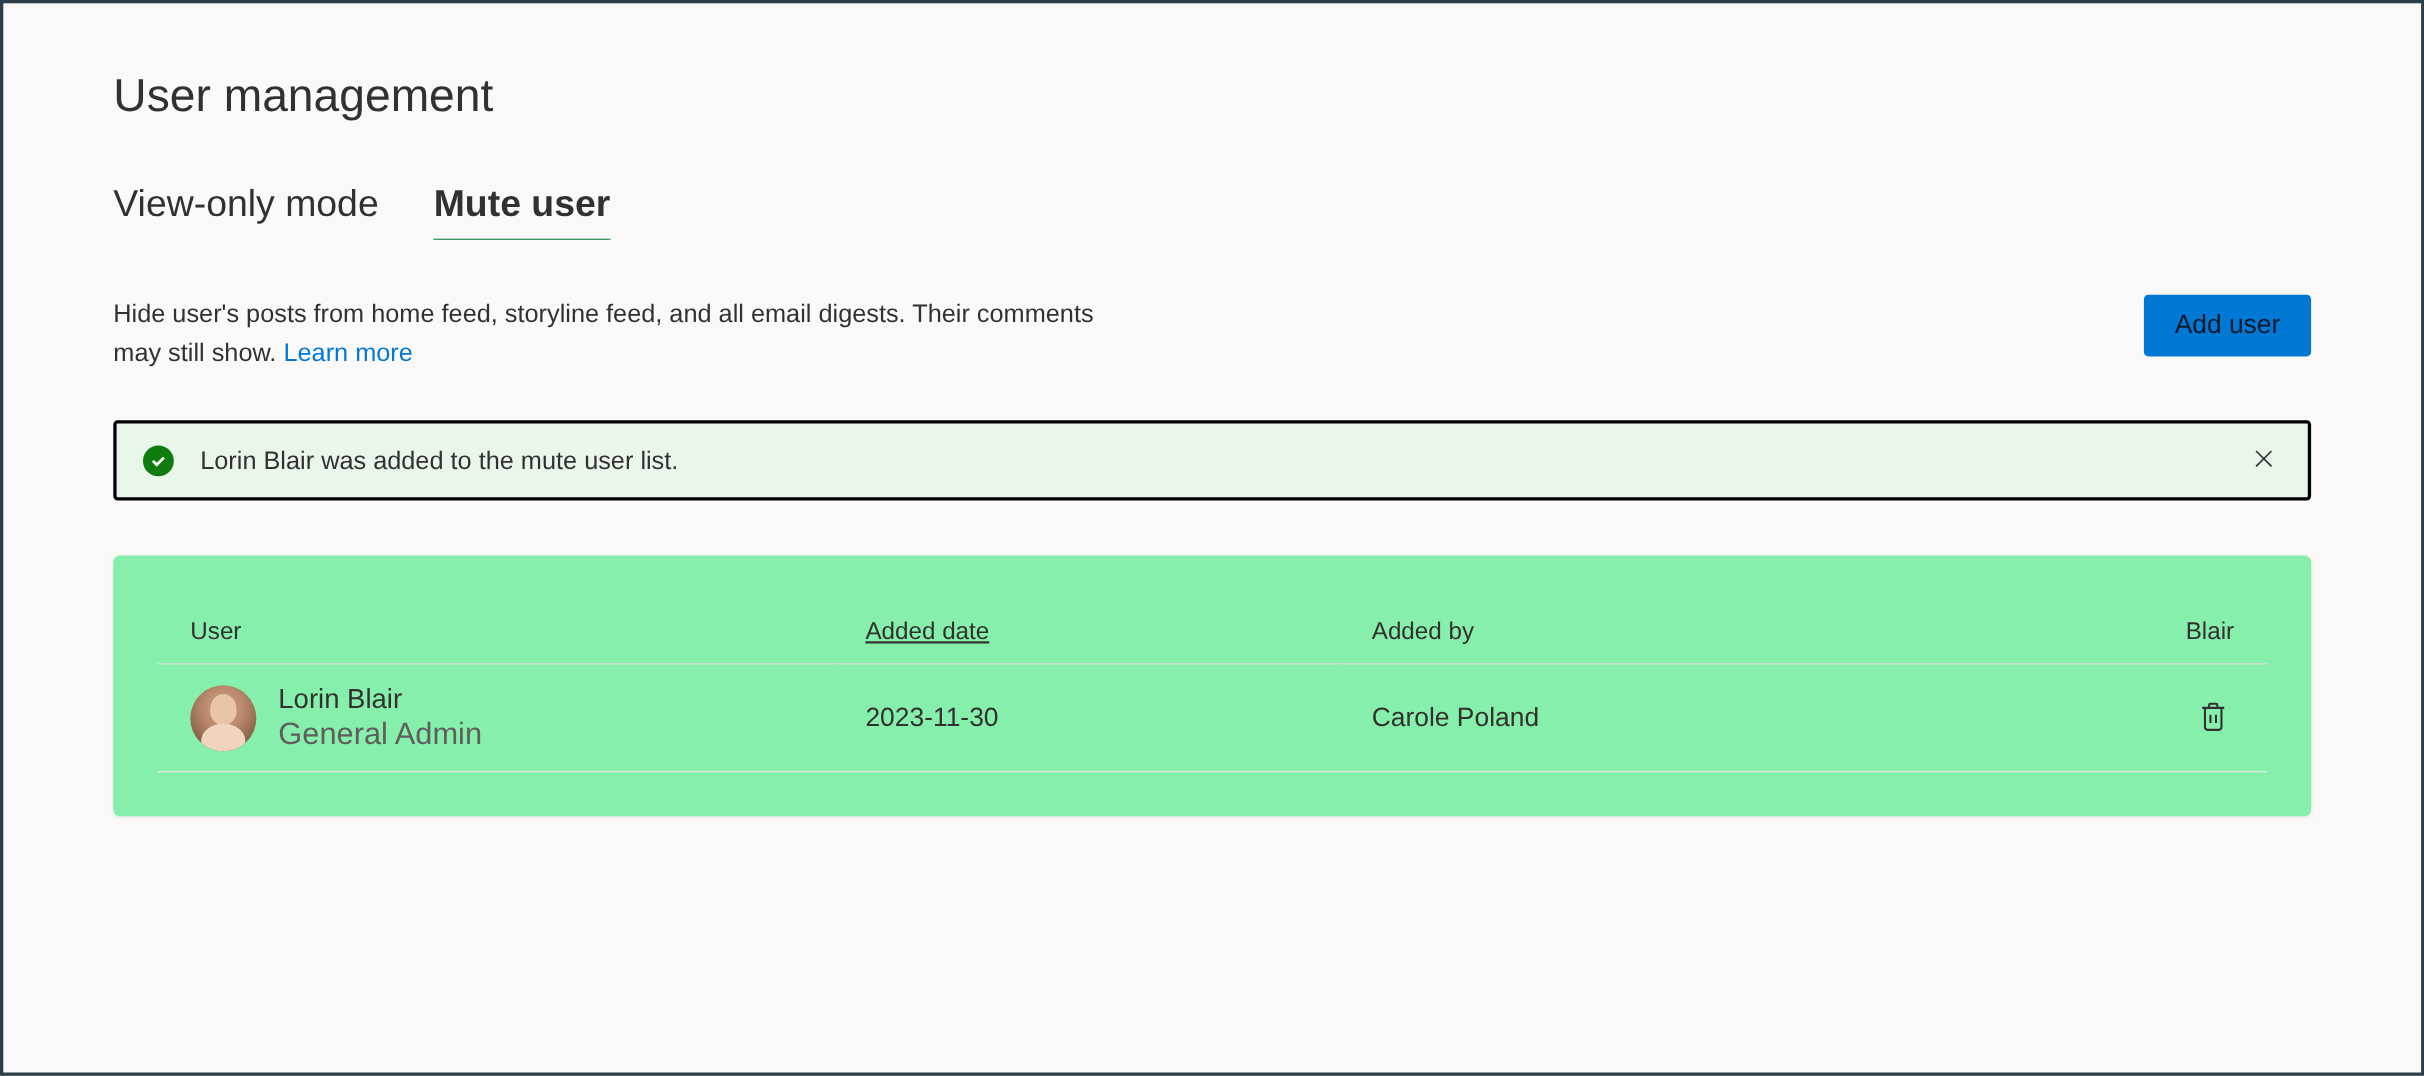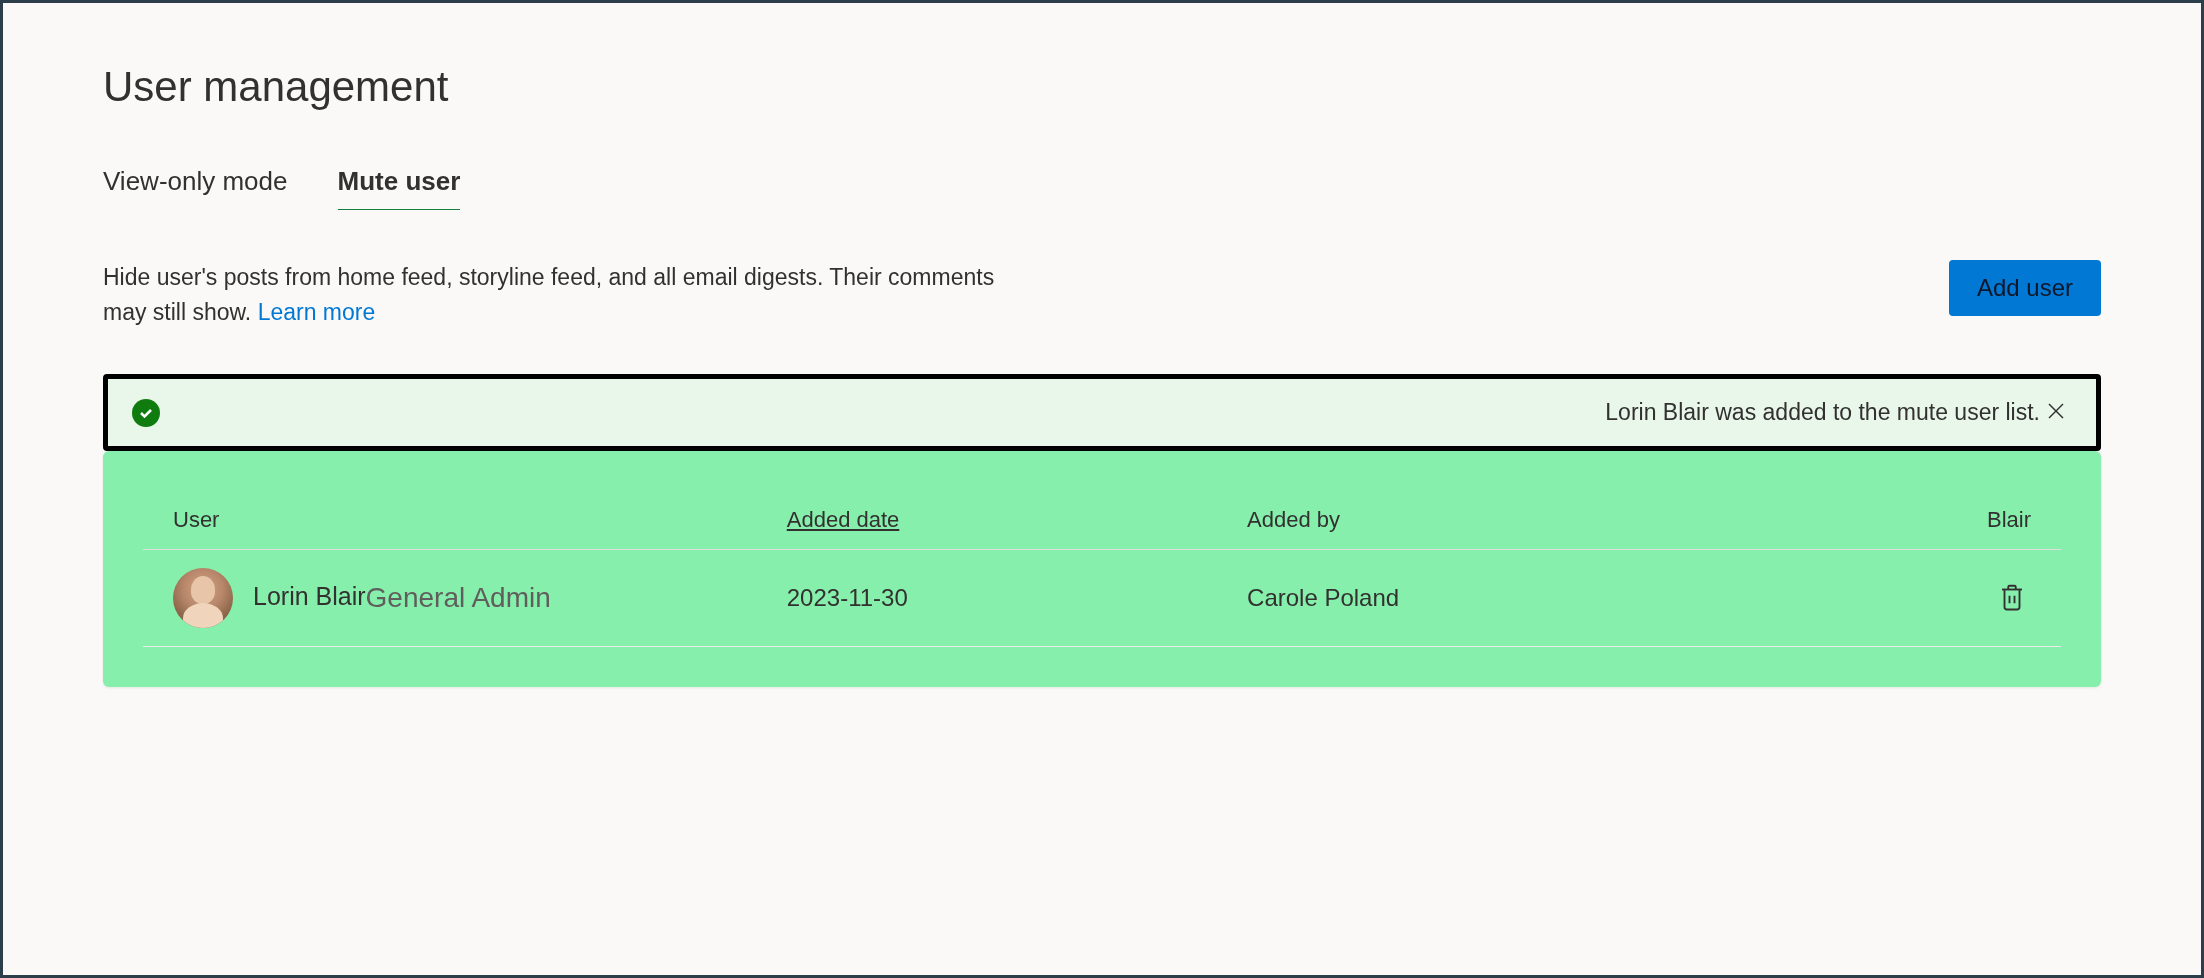--- a/index.html
+++ b/index.html
@@ -20,21 +20,21 @@
       font-size: 42px;
       font-weight: 400;
       margin-bottom: 55px;
     }
     .tabs {
       display: flex;
       gap: 50px;
       margin-bottom: 50px;
     }
     .tab {
-      font-size: 26px;
+      font-size: 34px;
       padding-bottom: 12px;
       cursor: pointer;
       color: #323130;
       text-align: center;
     }
     .tab.active {
       font-weight: 600;
       border-bottom: 1px solid #15803d;
     }
     .description-row {
@@ -61,24 +61,24 @@
       padding: 14px 28px;
       font-size: 24px;
       border-radius: 4px;
       cursor: pointer;
       font-family: inherit;
     }
     .notification {
       display: flex;
       align-items: center;
       background: #e9f6ea;
-      border: 5px solid #000000;
+      border: 3px solid #000000;
       border-radius: 4px;
       padding: 16px 24px;
-      text-align: right;
+      margin-bottom: 50px;
     }
     .check-icon {
       width: 28px;
       height: 28px;
       background: #107c10;
       border-radius: 50%;
       display: flex;
       align-items: center;
       justify-content: center;
       margin-right: 24px;
@@ -166,21 +166,21 @@
       position: absolute;
       bottom: -5px;
       left: 10px;
       width: 40px;
       height: 30px;
       background: #f0d5bc;
       border-radius: 50% 50% 0 0;
     }
     .user-info {
       display: flex;
-      flex-direction: row;
+      flex-direction: column;
     }
     .user-name {
       font-size: 25px;
       color: #323130;
     }
     .user-role {
       font-size: 28px;
       color: #605e5c;
     }
     .delete-btn {

